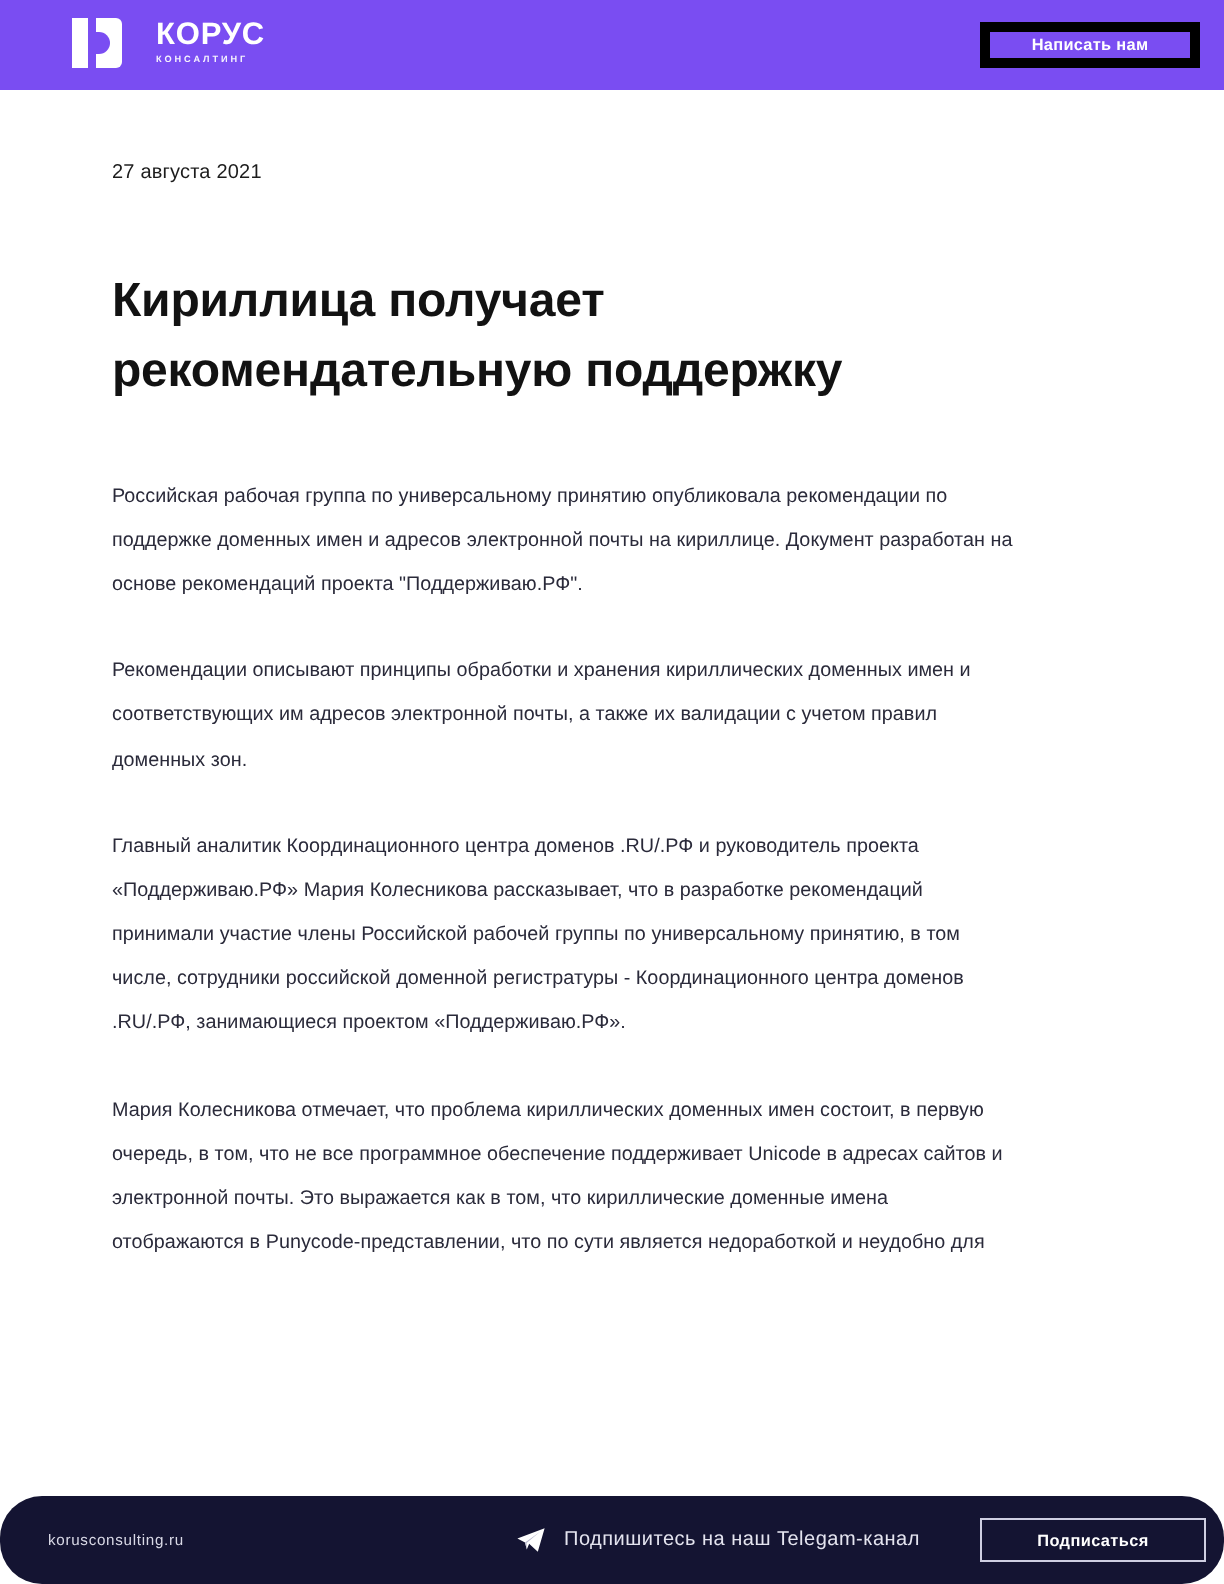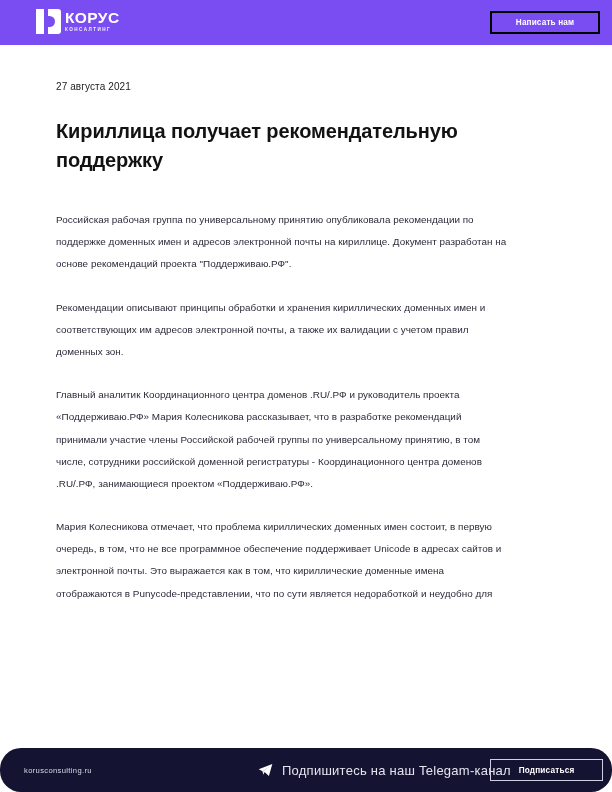--- a/index.html
+++ b/index.html
@@ -28,21 +28,21 @@
     position: relative;
     width: 100%;
     height: 100%;
   }
   .logo {
     position: absolute;
     left: 36px;
     top: 9px;
     display: flex;
     align-items: center;
-    gap: 4px;
+    gap: 17px;
   }
   .logo-mark {
     width: 25px;
     height: 25px;
     position: relative;
     flex: 0 0 auto;
   }
   .logo-mark .bar-left {
     position: absolute;
     left: 0;
@@ -88,21 +88,21 @@
     letter-spacing: 1.45px;
     margin-top: 2.5px;
     opacity: 0.92;
   }
   .header-btn {
     position: absolute;
     right: 12px;
     top: 11px;
     width: 110px;
     height: 23px;
-    border: 2px solid #000000;
+    border: 5px solid #000000;
     background: transparent;
     color: #ffffff;
     font-size: 8.2px;
     font-weight: bold;
     letter-spacing: 0.15px;
     display: flex;
     align-items: center;
     justify-content: center;
     box-sizing: border-box;
     cursor: pointer;
@@ -118,22 +118,22 @@
     padding: 0 56px;
     box-sizing: border-box;
   }
   .article-date {
     margin-top: 36px;
     font-size: 10px;
     color: #1c1c1c;
     letter-spacing: 0.1px;
   }
   .article-title {
-    margin: 25px 0 0 0;
-    font-size: 20px;
+    margin: 42px 0 0 0;
+    font-size: 24px;
     font-weight: bold;
     color: #121212;
     line-height: 1.45;
     letter-spacing: -0.1px;
     max-width: 440px;
   }
   .article-body {
     margin-top: 34px;
   }
   .article-body p {
@@ -181,21 +181,21 @@
     align-items: center;
     gap: 9px;
   }
   .tg-icon {
     width: 15px;
     height: 13px;
     display: block;
   }
   .footer-tg-label {
     color: #e4e4ef;
-    font-size: 13px;
+    font-size: 10px;
     letter-spacing: 0.25px;
     white-space: nowrap;
   }
   .footer-btn {
     position: absolute;
     right: 9px;
     top: 50%;
     transform: translateY(-50%);
     width: 113px;
     height: 22px;

